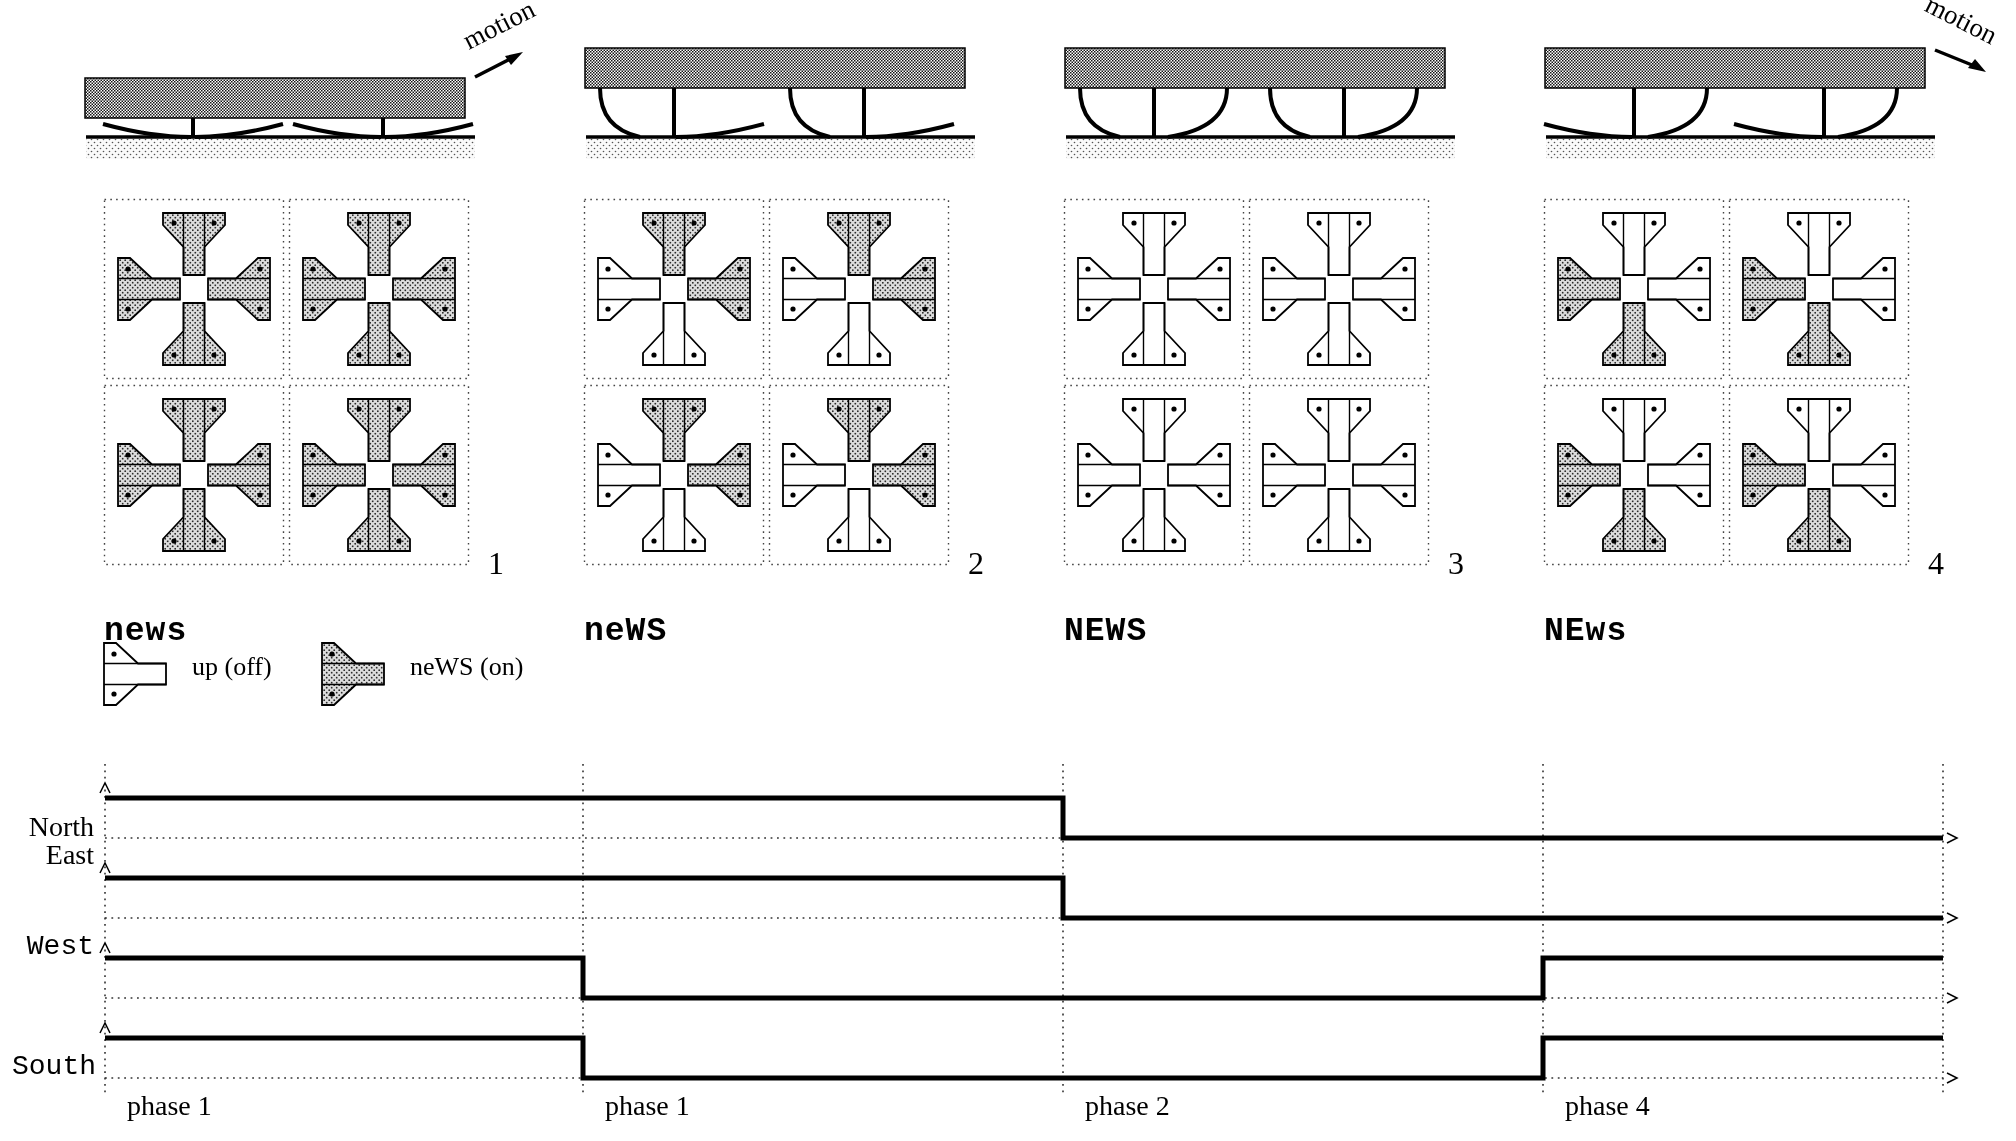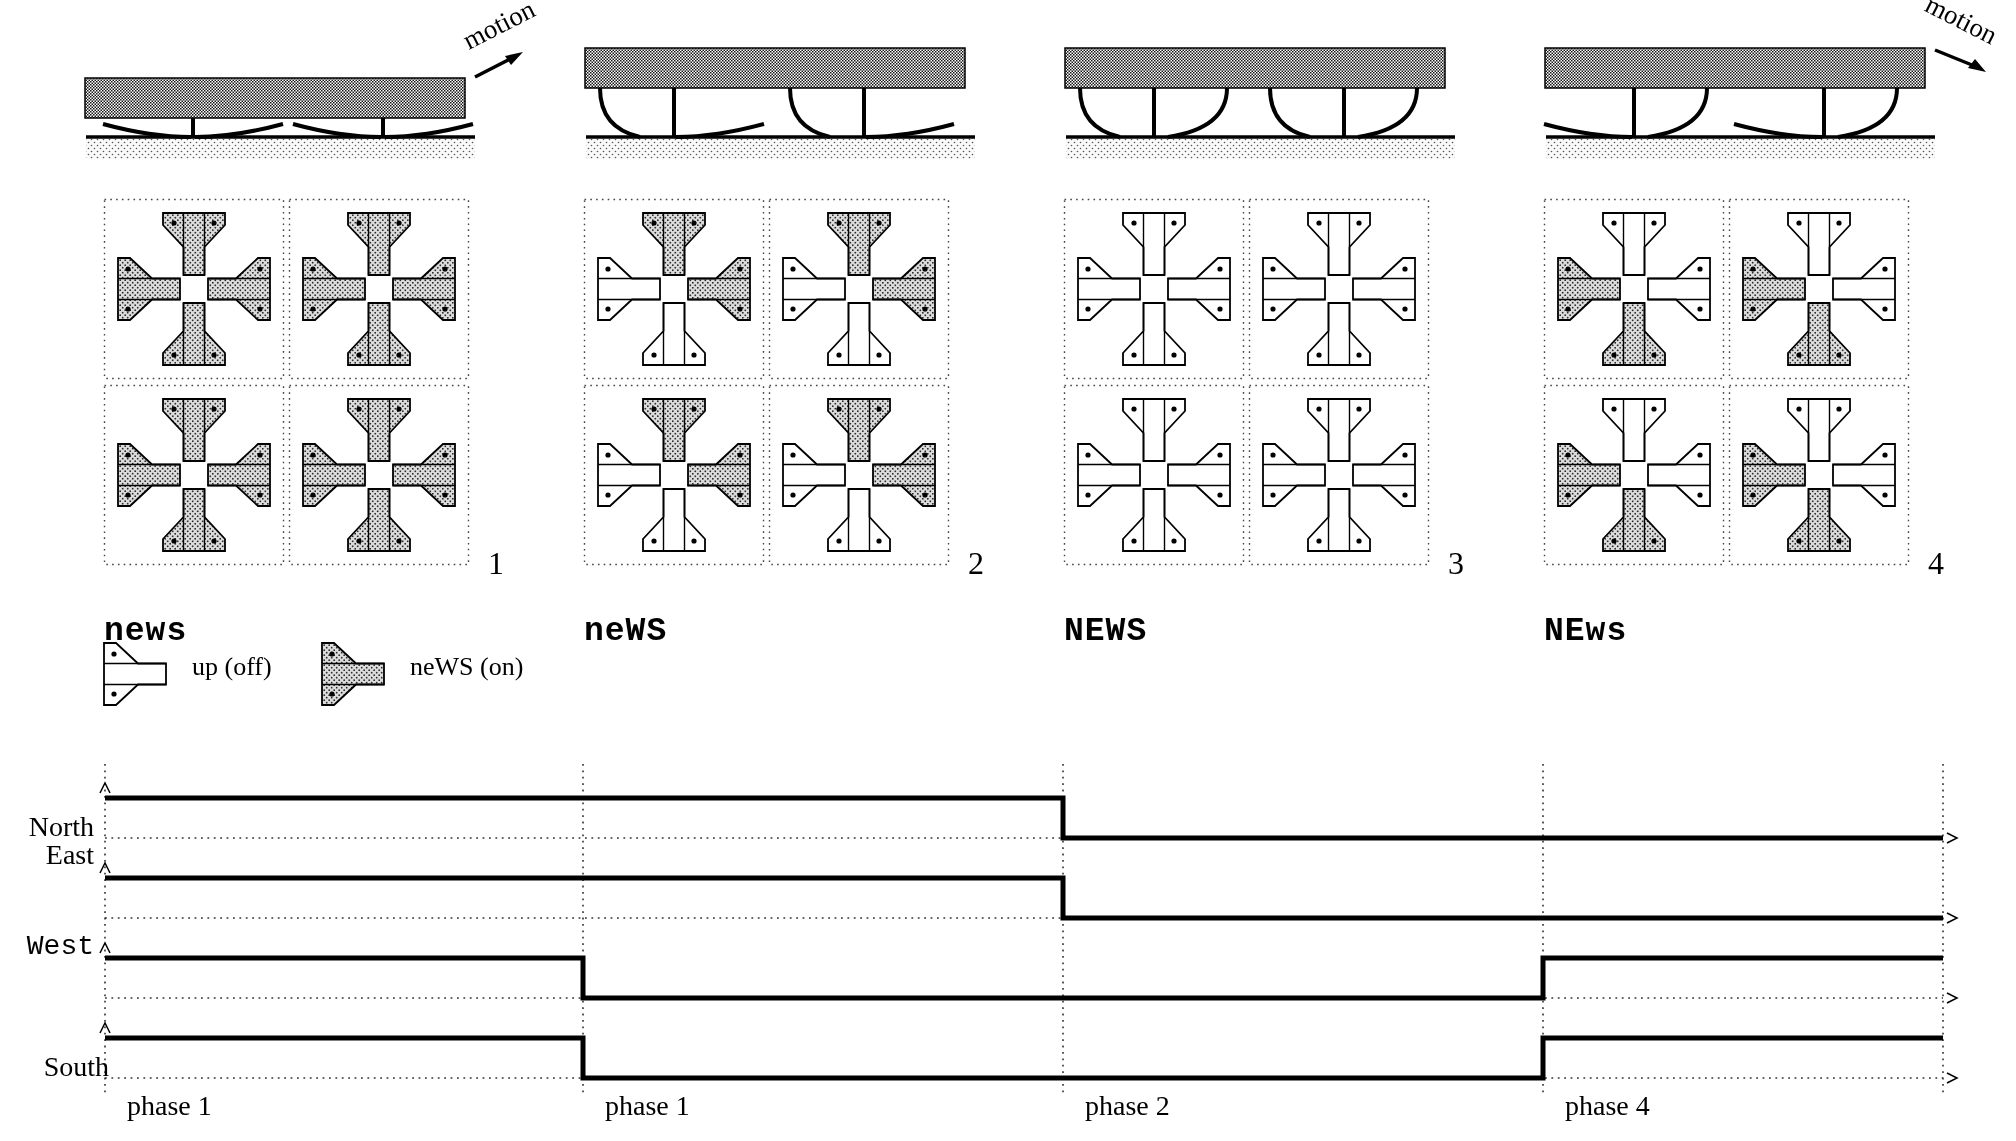--- a/index.html
+++ b/index.html
@@ -679,20 +679,20 @@
       <path d="M105,218 H583 V258 H1543 V218 H1943" fill="none" stroke="#000" stroke-width="5" stroke-linejoin="miter"></path>
       <line x1="105" y1="338" x2="1943" y2="338" fill="none" stroke="#333" stroke-width="1.6" stroke-dasharray="1.8,4.6"></line>
       <path d="M100,293 L105,283 L110,293" fill="none" stroke="#000" stroke-width="1.5"></path>
       <path d="M1947,333 L1957,338 L1947,343" fill="none" stroke="#000" stroke-width="1.5"></path>
       <path d="M105,298 H583 V338 H1543 V298 H1943" fill="none" stroke="#000" stroke-width="5" stroke-linejoin="miter"></path>
     </svg>
 
   <div class="abs serif signal-label" style="left:0;top:812px;">North</div>
   <div class="abs serif signal-label" style="left:0;top:840px;">East</div>
   <div class="abs serif signal-label" style="left:0;top:932px;font-family:Liberation Mono, monospace;">West</div>
-  <div class="abs serif signal-label" style="left:15px;top:1052px;">South</div>
+  <div class="abs serif signal-label" style="left:0;top:1052px;font-family:Liberation Mono, monospace;">South</div>
 
   <div class="abs serif phase-label" style="left:127px;top:1090px;font-family:Liberation Serif, serif;">phase 1</div>
   <div class="abs serif phase-label" style="left:605px;top:1090px;">phase 1</div>
   <div class="abs serif phase-label" style="left:1085px;top:1090px;">phase 2</div>
   <div class="abs serif phase-label" style="left:1565px;top:1090px;">phase 4</div>
 
 </div>
 
 </body></html>

